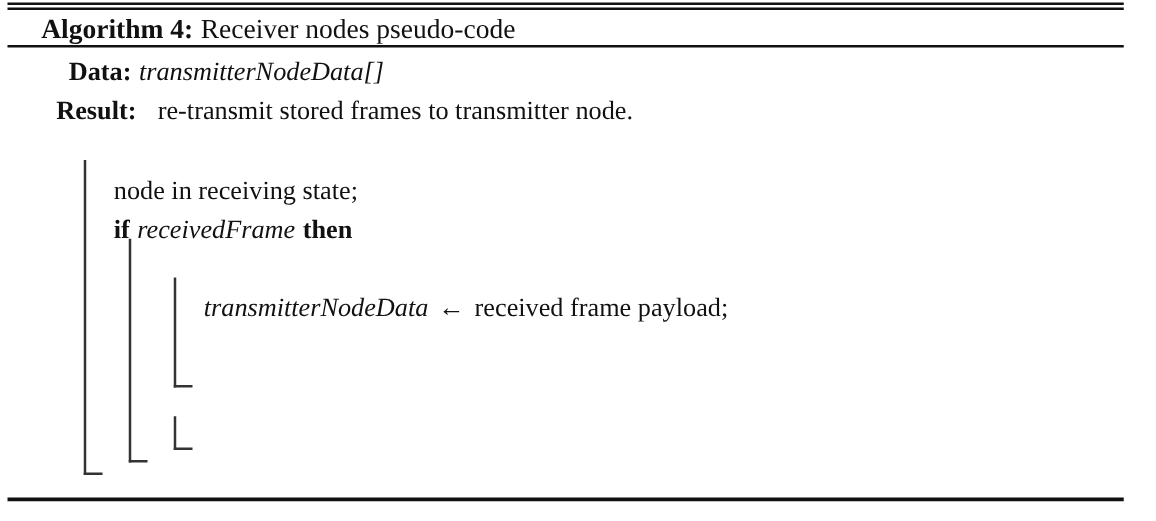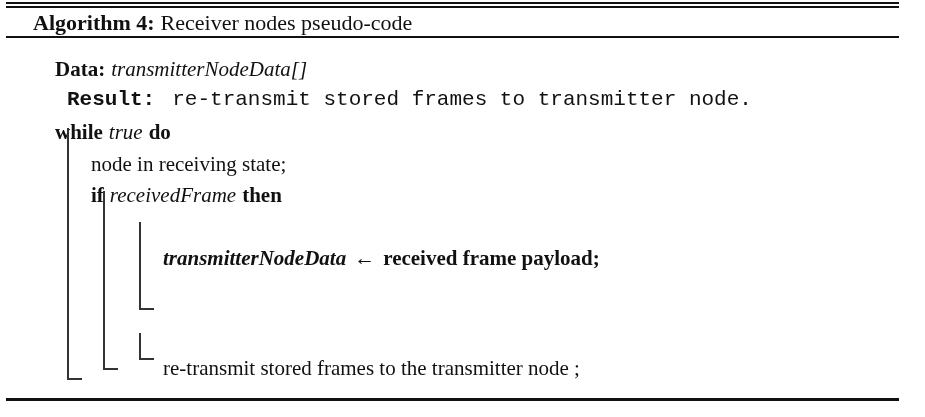--- a/index.html
+++ b/index.html
@@ -46,21 +46,20 @@
     white-space: nowrap;
   }
   .alg-title .kw { font-weight: bold; }
 
   
   .line {
     position: absolute;
     white-space: nowrap;
     font-size: 21px;
     line-height: 26px;
-    margin-top: 12px;
   }
   .b  { font-weight: bold; }
   .i  { font-style: italic; }
   .gap-sm { display: inline-block; width: 6px; }
   .gap-md { display: inline-block; width: 17px; }
   .arrow { font-style: normal; padding: 0 2px; }
 
   
   .guide {
     position: absolute;
@@ -81,46 +80,40 @@
   <div class="rule rule-bottom"></div>
 
   <div class="alg-title">
     <span class="kw">Algorithm 4:</span><span class="gap-sm"></span><span>Receiver nodes pseudo-code</span>
   </div>
 
   <div class="line" style="left:55px; top:44px;">
     <span class="b">Data:</span><span class="gap-sm"></span><span class="i">transmitterNodeData[]</span>
   </div>
 
-  <div class="line" style="left:67px; top:75px;font-family:Liberation Mono, monospace;">
+  <div class="line" style="left:45px; top:75px;">
     <span class="b">Result:</span><span class="gap-md"></span><span>re-transmit stored frames to transmitter node.</span>
   </div>
 
-  <div class="line" style="left:55px; top:107px;">
-    <span class="b">while</span><span class="gap-sm"></span><span class="i">true</span><span class="gap-sm"></span><span class="b">do</span>
-  </div>
 
   <div class="line" style="left:91px; top:170px;">
     <span class="b">if</span><span class="gap-sm"></span><span class="i">receivedFrame</span><span class="gap-sm"></span><span class="b">then</span>
   </div>
 
   <div class="line" style="left:91px; top:139px;">
     <span>node in receiving state;</span>
   </div>
 
 
-  <div class="line" style="left:163px; top:233px;font-weight:bold;">
+  <div class="line" style="left:163px; top:233px;">
     <span class="i">transmitterNodeData</span><span class="gap-sm"></span><span class="arrow">←</span><span class="gap-sm"></span><span>received frame payload;</span>
   </div>
 
 
 
-  <div class="line" style="left:163px; top:343px;">
-    <span>re-transmit stored frames to the transmitter node ;</span>
-  </div>
 
   <div class="guide" style="left:67px; top:128px; height:250px;"></div>
 
   <div class="guide" style="left:103px; top:191px; height:177px;"></div>
 
   <div class="guide" style="left:139px; top:222px; height:86px;"></div>
 
   <div class="guide" style="left:139px; top:333px; height:25px;"></div>
 
 </div>

